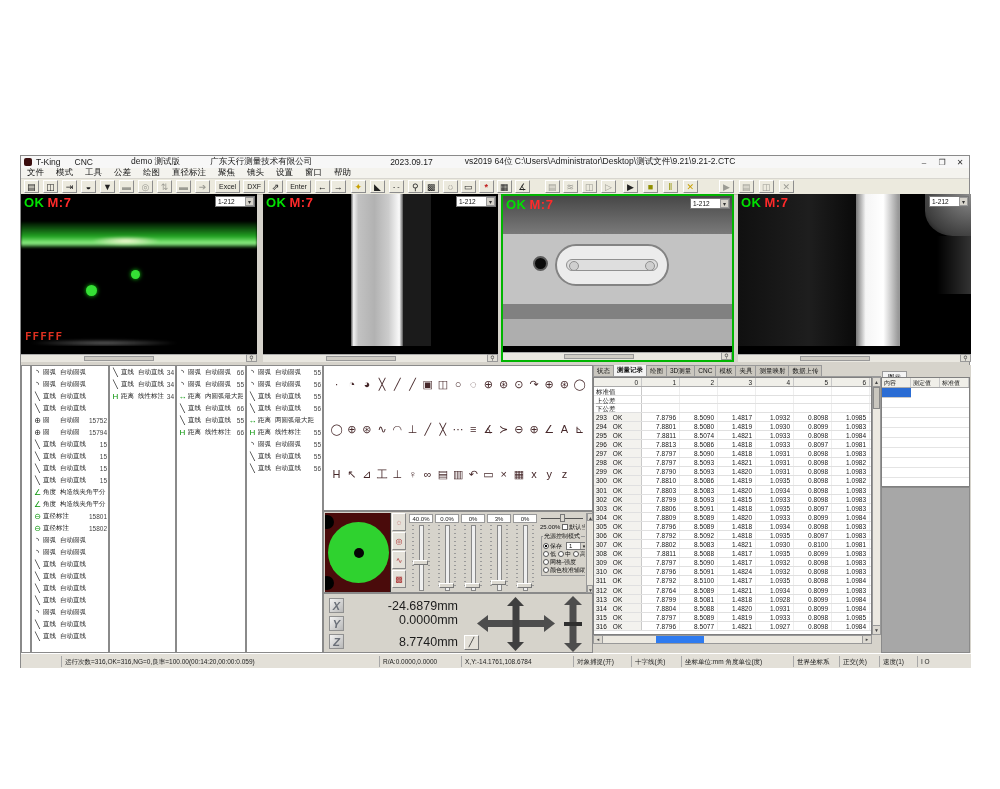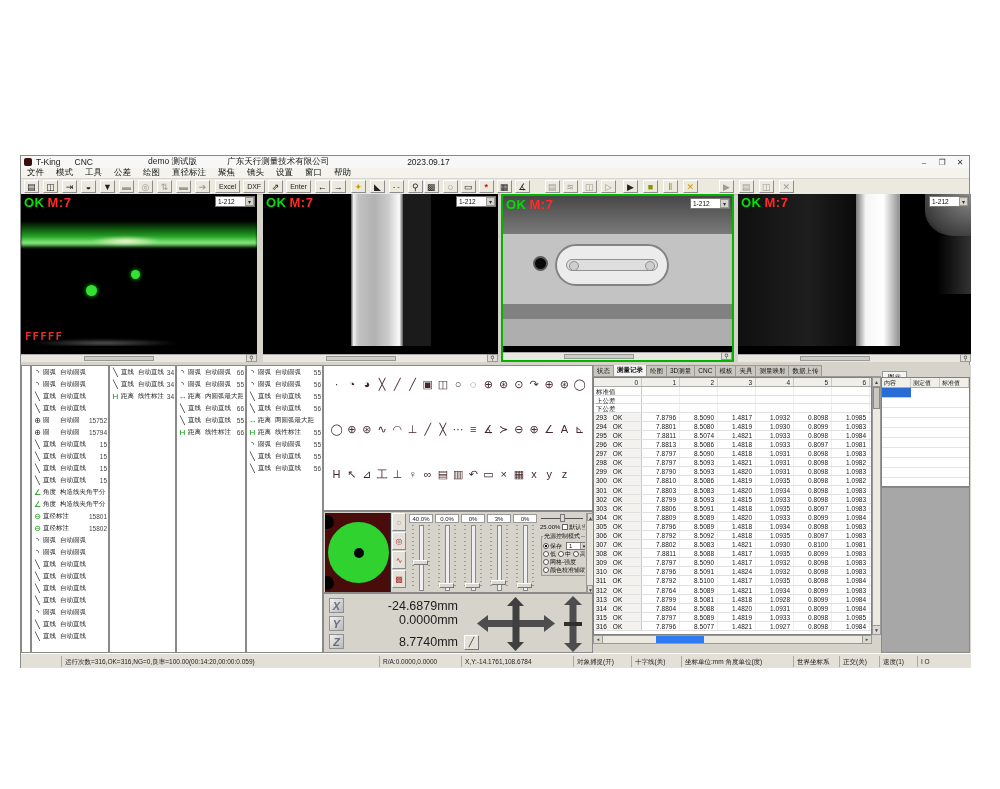--- a/index.html
+++ b/index.html
@@ -166,23 +166,24 @@
 </style>
 </head>
 <body>
 
 <div id="win">
 
   <div id="titlebar">
     <span id="logo"></span>
     <span class="tseg">T-King</span>
     <span class="tseg">CNC</span>
-    <span class="tseg" style="margin-left:41px">demo  测试版</span>
+    <span class="tseg" style="margin-left:24px">demo  测试版</span>
     <span class="tseg" style="margin-left:16px">广东天行测量技术有限公司</span>
     <span class="tseg" style="margin-left:64px">2023.09.17</span>
+    <span class="tseg" style="margin-left:18px">vs2019 64位  C:\Users\Administrator\Desktop\测试文件\9.21\9.21-2.CTC</span>
     <span id="win-ctrls">
       <span class="wbtn">–</span>
       <span class="wbtn">❐</span>
       <span class="wbtn">✕</span>
     </span>
   </div>
 
   <div id="menubar">
       <span class="mi">文件</span>
       <span class="mi">模式</span>

